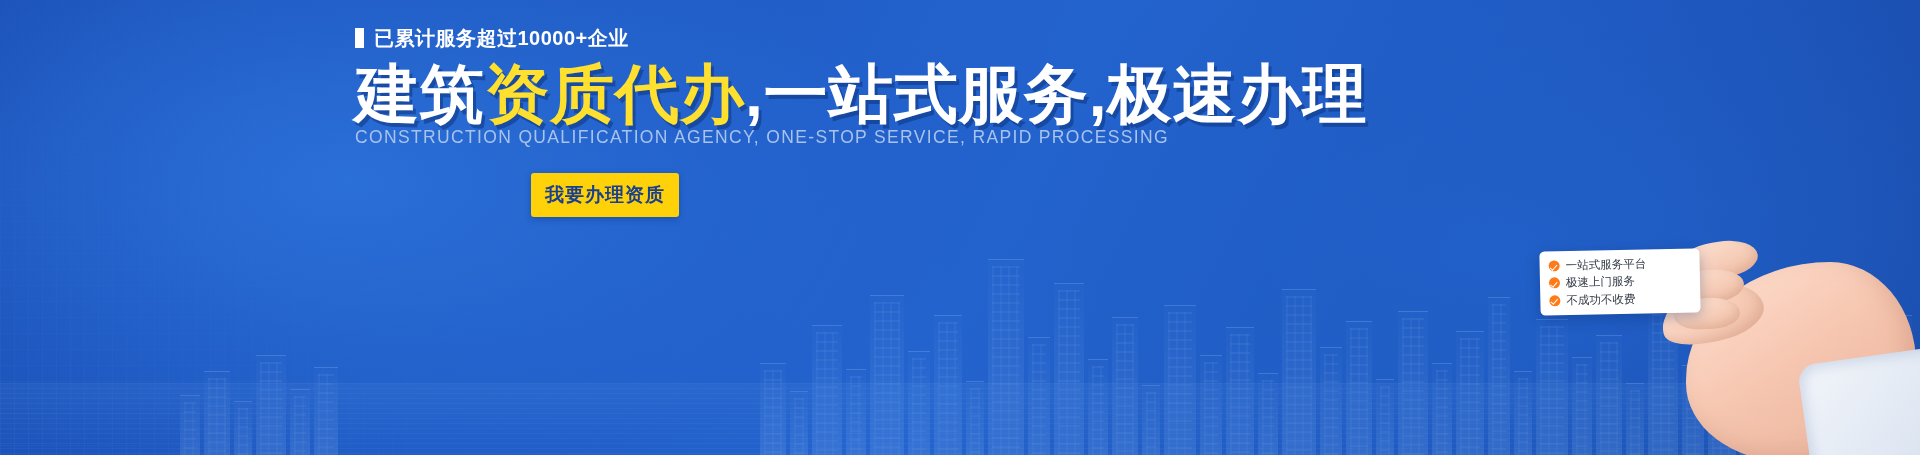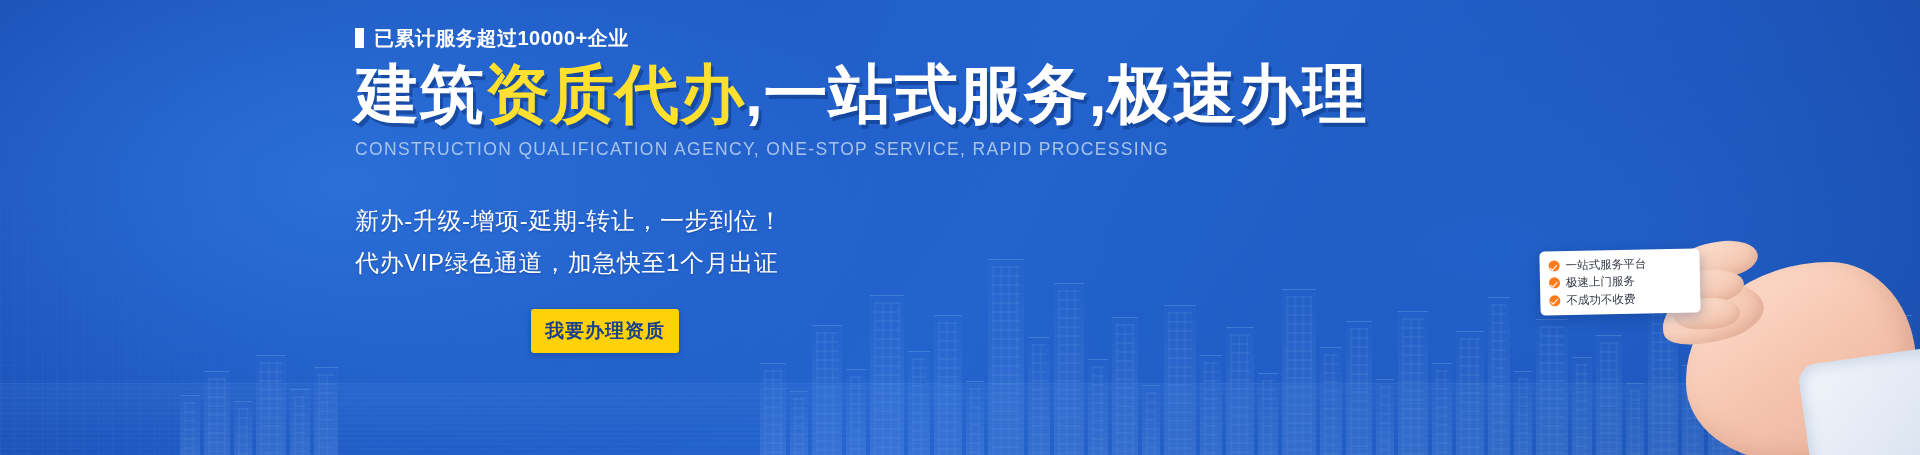--- a/index.html
+++ b/index.html
@@ -65,21 +65,20 @@
   .headline {
     margin-top:14px;
     font-size:64px; font-weight:bold; line-height:1.02;
     letter-spacing:1px; white-space:nowrap;
     text-shadow:3px 4px 0 rgba(12,52,128,.55);
   }
   .headline .w { color:#ffffff; }
   .headline .y { color:#ffe02e; }
 
   .eng {
-    margin-top:12px;
     color:#a8c3ec; font-size:17.5px; letter-spacing:1.35px; font-weight:normal;
     white-space:nowrap;
   }
 
   .lines { margin-top:40px; }
   .line {
     color:#ffffff; font-size:24px; line-height:42px; letter-spacing:.6px; white-space:nowrap;
     text-shadow:0 1px 2px rgba(10,45,115,.40);
   }
 
@@ -207,24 +206,20 @@
 
     <div class="eyebrow">
       <span class="bar"></span>
       <span class="txt">已累计服务超过10000+企业</span>
     </div>
 
     <h1 class="headline"><span class="w">建筑</span><span class="y">资质代办</span><span class="w">,一站式服务,极速办理</span></h1>
 
     <div class="eng">CONSTRUCTION QUALIFICATION AGENCY, ONE-STOP SERVICE, RAPID PROCESSING</div>
 
-    <div class="lines">
-      <div class="line">新办-升级-增项-延期-转让，一步到位！</div>
-      <div class="line">代办VIP绿色通道，加急快至1个月出证</div>
-    </div>
 
     <button class="cta">我要办理资质</button>
   </div>
 
   <div class="right">
 
     <div class="hand">
       <div class="palm"></div>
       <div class="thumb"></div>
       <div class="finger f1"></div>

